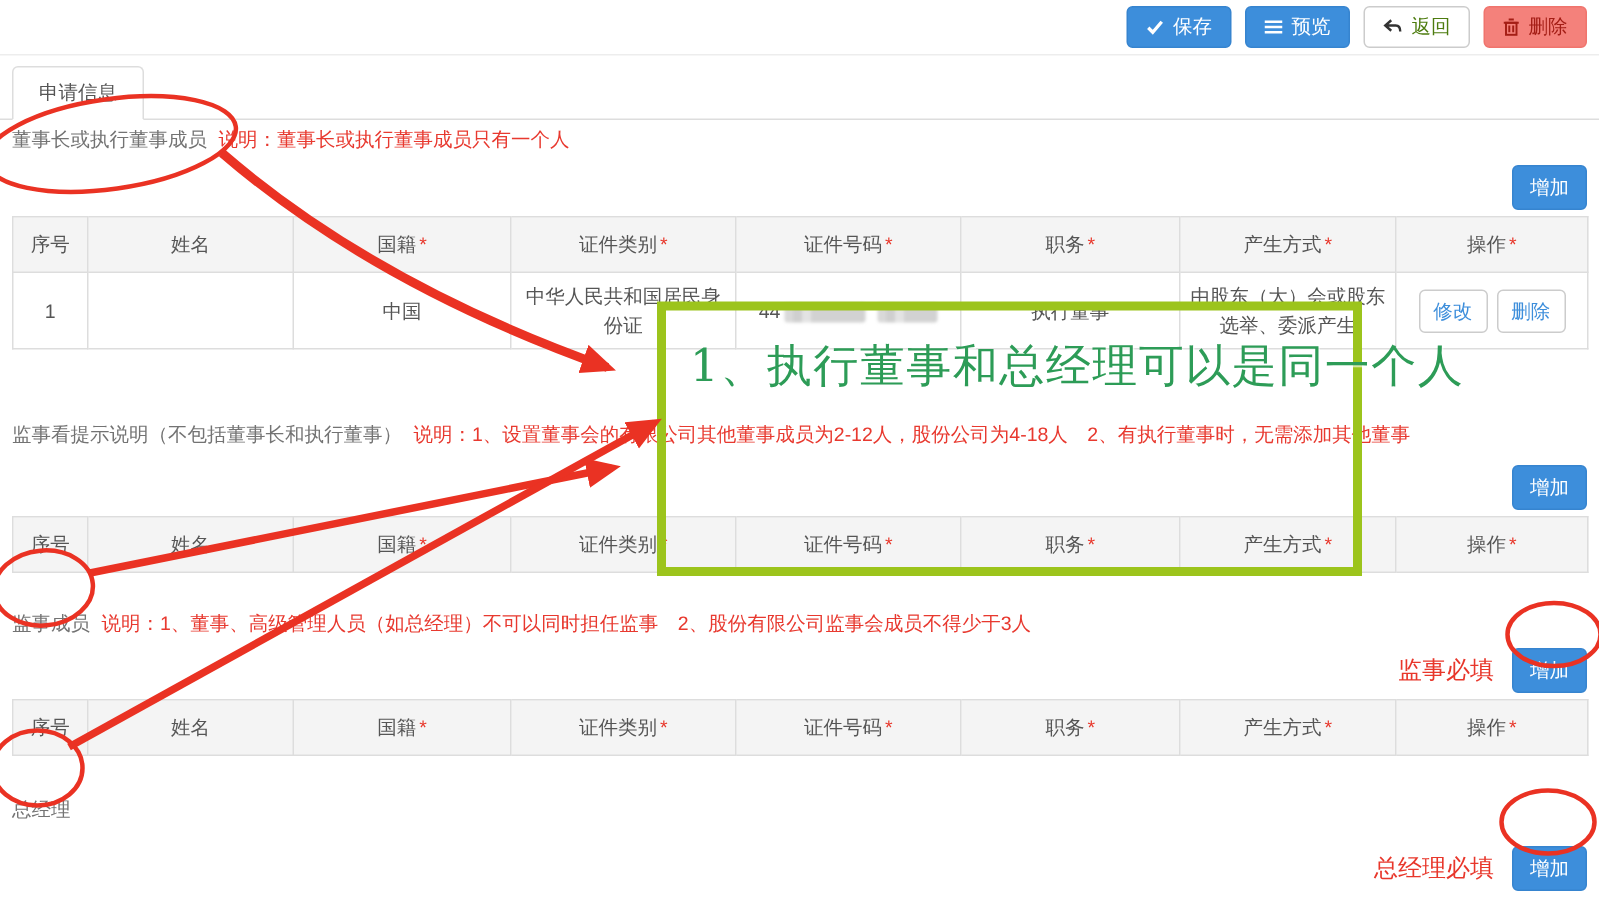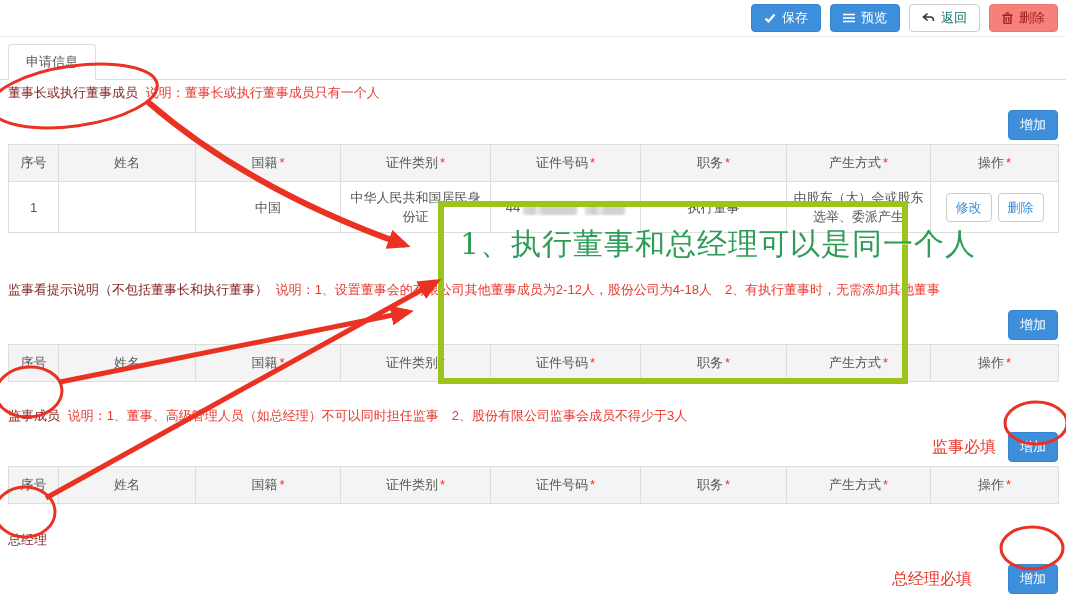--- a/index.html
+++ b/index.html
@@ -14,32 +14,32 @@
     height:37px; padding:5px 8px; display:flex; justify-content:flex-end;
     align-items:center; gap:9px; border-bottom:1px solid #ededed;
   }
   .btn {
     display:inline-flex; align-items:center; gap:6px; cursor:pointer;
     padding:5px 12px; border-radius:4px; border:1px solid transparent;
     font-size:13px; line-height:16px; white-space:nowrap;justify-content:center;
   }
   .btn svg { display:block; }
   .btn-blue  { background:#3d8edb; border-color:#3684cf; color:#fff; }
-  .btn-white { background:#fff; border-color:#ccc; color:#0f766e; }
+  .btn-white { background:#fff; border-color:#ccc; color:#4d7c0f; }
   .btn-salmon{ background:#f4817b; border-color:#f0746d; color:#a41e16; }
   
   .tabbar { padding:7px 8px 0; border-bottom:1px solid #ddd; }
   .tab {
     display:inline-block; padding:8px 17px; background:#fff; color:#555;
     border:1px solid #ddd; border-bottom:1px solid #fff; margin-bottom:-1px;
     border-radius:4px 4px 0 0; cursor:pointer;
   }
   
   .sec-head { margin:5px 8px 0; line-height:16px; }
-  .sec-title { color:#7f1d1d; font-size:13px; }
+  .sec-title { color:#737373; font-size:13px; }
   .sec-note  { color:#e8392f; font-size:13px; margin-left:4px; }
   .addrow { display:flex; justify-content:flex-end; align-items:center; margin:9px 8px 4px; }
   .addrow .hint {
     color:#e8372b; font-size:16px; line-height:24px; margin-right:12px;
     font-family:"DejaVu Serif", "Liberation Serif", serif;
   }
   .btn-add { background:#3d8edb; border-color:#3684cf; color:#fff; padding:6px 11px; }
   
   table { width:1050px; margin:0 8px; border-collapse:collapse; table-layout:fixed; }
   th, td { border:1px solid #ddd; text-align:center; vertical-align:middle; }
@@ -232,21 +232,21 @@
     <th><span>职务</span><span class="req">*</span></th>
     <th><span>产生方式</span><span class="req">*</span></th>
     <th><span>操作</span><span class="req">*</span></th>
   </tr>
 </tbody>
   </table>
 
 <div class="sec-head" style="margin-top:28px;">
   <span class="sec-title">总经理</span>
 </div>
-<div class="addrow" style="margin-top:16px;gap:24px;">
+<div class="addrow" style="margin-top:16px;">
   <span class="hint">总经理必填</span>
   <span class="btn btn-add">
       <span>增加</span>
     </span>
 </div>
 
 <div class="overlay">
   <svg width="1066" height="600" viewBox="0 0 1066 600">
     <defs>
       <marker id="ah" markerUnits="userSpaceOnUse" markerWidth="24" markerHeight="22" refX="17" refY="10" orient="auto">

